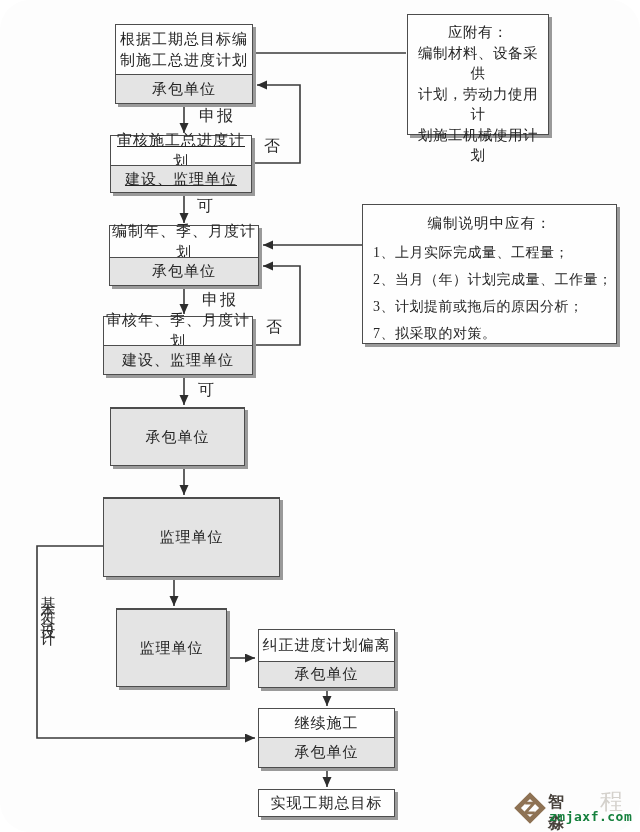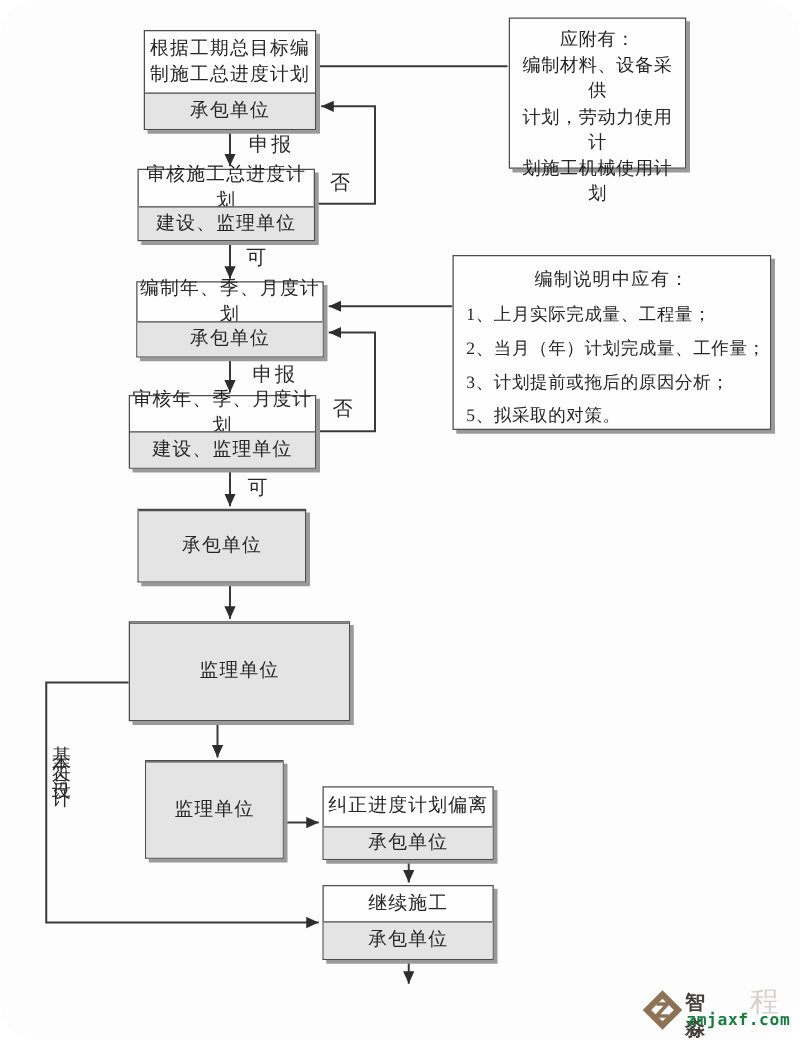--- a/index.html
+++ b/index.html
@@ -93,21 +93,21 @@
       <path d="M327 768 V787" marker-end="url(#ah)"></path>
     </g>
   </svg>
 
   <div class="fbox" style="left:115px;top:24px;width:138px;height:80px;">
     <div class="sec main" style="height:49px;">根据工期总目标编
 制施工总进度计划</div>
     <div class="sec actor">承包单位</div>
   </div>
 
-  <div class="fbox" style="left:110px;top:135px;width:142px;height:58px;">
+  <div class="fbox" style="left:110px;top:135px;width:142px;height:58px;text-decoration:underline;">
     <div class="sec main" style="height:29px;">审核施工总进度计划</div>
     <div class="sec actor">建设、监理单位</div>
   </div>
 
   <div class="fbox" style="left:109px;top:225px;width:150px;height:61px;">
     <div class="sec main" style="height:31px;">编制年、季、月度计划</div>
     <div class="sec actor">承包单位</div>
   </div>
 
   <div class="fbox" style="left:103px;top:316px;width:150px;height:59px;">
@@ -130,34 +130,37 @@
   <div class="fbox" style="left:258px;top:629px;width:137px;height:59px;">
     <div class="sec main" style="height:31px;">纠正进度计划偏离</div>
     <div class="sec actor">承包单位</div>
   </div>
 
   <div class="fbox" style="left:258px;top:708px;width:137px;height:60px;">
     <div class="sec main" style="height:28px;">继续施工</div>
     <div class="sec actor">承包单位</div>
   </div>
 
+  <div class="fbox" style="left:258px;top:789px;width:137px;height:28px;">
+    <div class="sec main" style="flex:1;">实现工期总目标</div>
+  </div>
 
   <div class="note attach-note">应附有：
 编制材料、设备采供
 计划，劳动力使用计
 划施工机械使用计
 划</div>
 
   <div class="note explain-note">
     <div class="explain-title">编制说明中应有：</div>
     <div class="explain-items">
       <div class="explain-item">1、上月实际完成量、工程量；</div>
       <div class="explain-item">2、当月（年）计划完成量、工作量；</div>
       <div class="explain-item">3、计划提前或拖后的原因分析；</div>
-      <div class="explain-item">5、拟采取的对策。</div>
+      <div class="explain-item">7、拟采取的对策。</div>
     </div>
   </div>
 
   <div class="flow-label" style="left:199px;top:106px;">申报</div>
   <div class="flow-label" style="left:264px;top:136px;">否</div>
   <div class="flow-label" style="left:197px;top:196px;">可</div>
   <div class="flow-label" style="left:202px;top:290px;">申报</div>
   <div class="flow-label" style="left:266px;top:317px;">否</div>
   <div class="flow-label" style="left:198px;top:380px;">可</div>
   <div class="branch-label" style="left:38px;top:584px;">基本符合设计</div>

